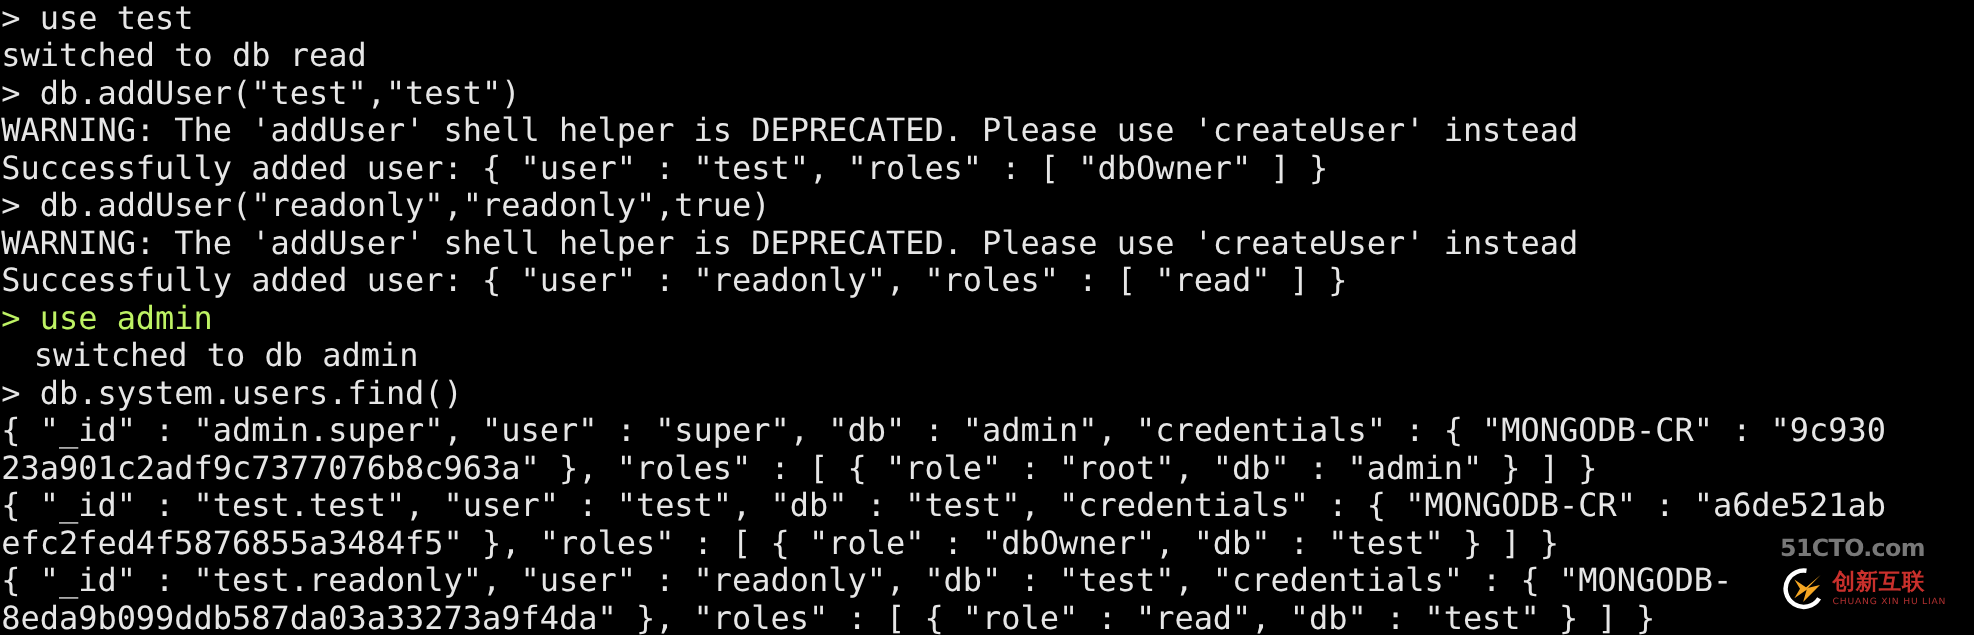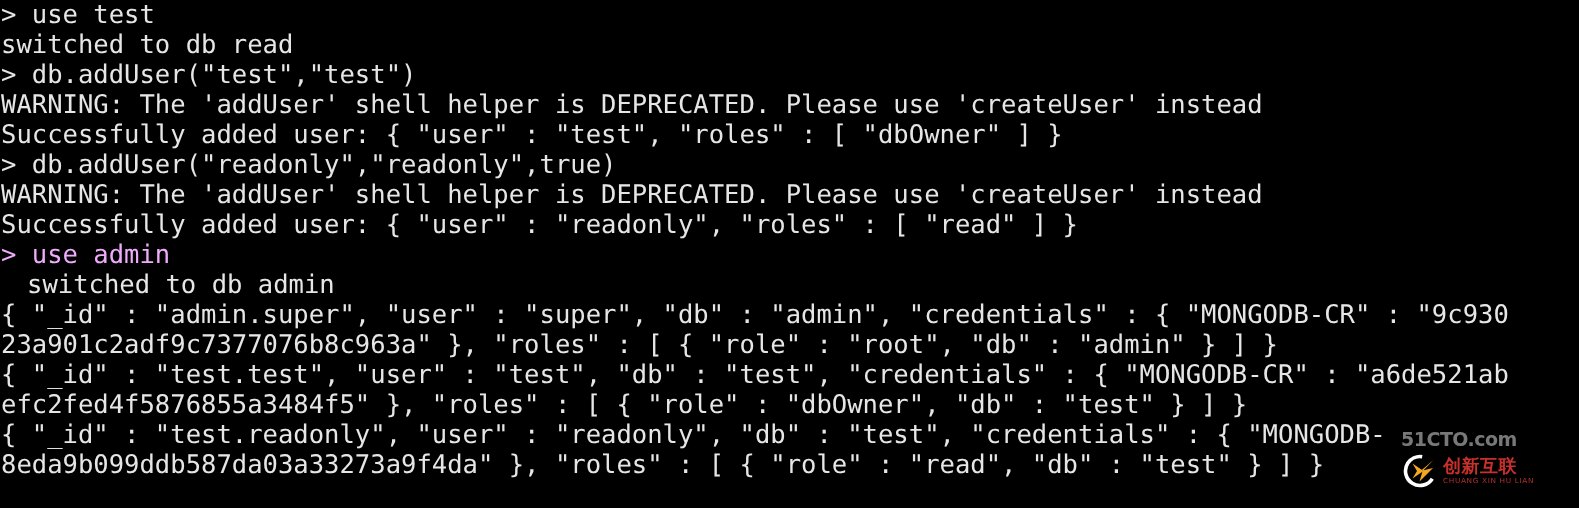--- a/index.html
+++ b/index.html
@@ -46,21 +46,21 @@
 
   
   .term-line > span {
     display: inline-block;
     transform: scaleX(0.9985);
     transform-origin: left center;
   }
 
   #watermark {
     position: absolute;
-    right: 28px;
+    right: 5px;
     bottom: 8px;
     width: 168px;
     height: 72px;
     pointer-events: none;
     user-select: none;
   }
   #wm-51cto {
     position: absolute;
     top: 0;
     left: 18px;
@@ -117,22 +117,23 @@
 <div id="terminal" style="background: rgb(0, 0, 0);">
 
   <div class="term-line" style="color: rgb(230, 230, 230);"><span>&gt; use test</span></div>
   <div class="term-line" style="color: rgb(230, 230, 230);"><span>switched to db read</span></div>
   <div class="term-line" style="color: rgb(230, 230, 230);"><span>&gt; db.addUser("test","test")</span></div>
   <div class="term-line" style="color: rgb(230, 230, 230);"><span>WARNING: The 'addUser' shell helper is DEPRECATED. Please use 'createUser' instead</span></div>
   <div class="term-line" style="color: rgb(230, 230, 230);"><span>Successfully added user: { "user" : "test", "roles" : [ "dbOwner" ] }</span></div>
   <div class="term-line" style="color: rgb(230, 230, 230);"><span>&gt; db.addUser("readonly","readonly",true)</span></div>
   <div class="term-line" style="color: rgb(230, 230, 230);"><span>WARNING: The 'addUser' shell helper is DEPRECATED. Please use 'createUser' instead</span></div>
   <div class="term-line" style="color: rgb(230, 230, 230);"><span>Successfully added user: { "user" : "readonly", "roles" : [ "read" ] }</span></div>
-  <div class="term-line" style="color: #f0abfc;"><span>&gt; use admin</span></div>
+  <div class="term-line" style="color: #bef264;"><span>&gt; use admin</span></div>
   <div class="term-line" style="color: rgb(230, 230, 230); padding-left: 27px;"><span>switched to db admin</span></div>
+  <div class="term-line" style="color: rgb(230, 230, 230);"><span>&gt; db.system.users.find()</span></div>
   <div class="term-line" style="color: rgb(230, 230, 230);"><span>{ "_id" : "admin.super", "user" : "super", "db" : "admin", "credentials" : { "MONGODB-CR" : "9c930</span></div>
   <div class="term-line" style="color: rgb(230, 230, 230);"><span>23a901c2adf9c7377076b8c963a" }, "roles" : [ { "role" : "root", "db" : "admin" } ] }</span></div>
   <div class="term-line" style="color: rgb(230, 230, 230);"><span>{ "_id" : "test.test", "user" : "test", "db" : "test", "credentials" : { "MONGODB-CR" : "a6de521ab</span></div>
   <div class="term-line" style="color: rgb(230, 230, 230);"><span>efc2fed4f5876855a3484f5" }, "roles" : [ { "role" : "dbOwner", "db" : "test" } ] }</span></div>
   <div class="term-line" style="color: rgb(230, 230, 230);"><span>{ "_id" : "test.readonly", "user" : "readonly", "db" : "test", "credentials" : { "MONGODB-</span></div>
   <div class="term-line" style="color: rgb(230, 230, 230);"><span>8eda9b099ddb587da03a33273a9f4da" }, "roles" : [ { "role" : "read", "db" : "test" } ] }</span></div>
 </div>
 
 <div id="watermark">
   <div id="wm-51cto" style="color: rgb(141, 141, 141);">51CTO.com</div>

